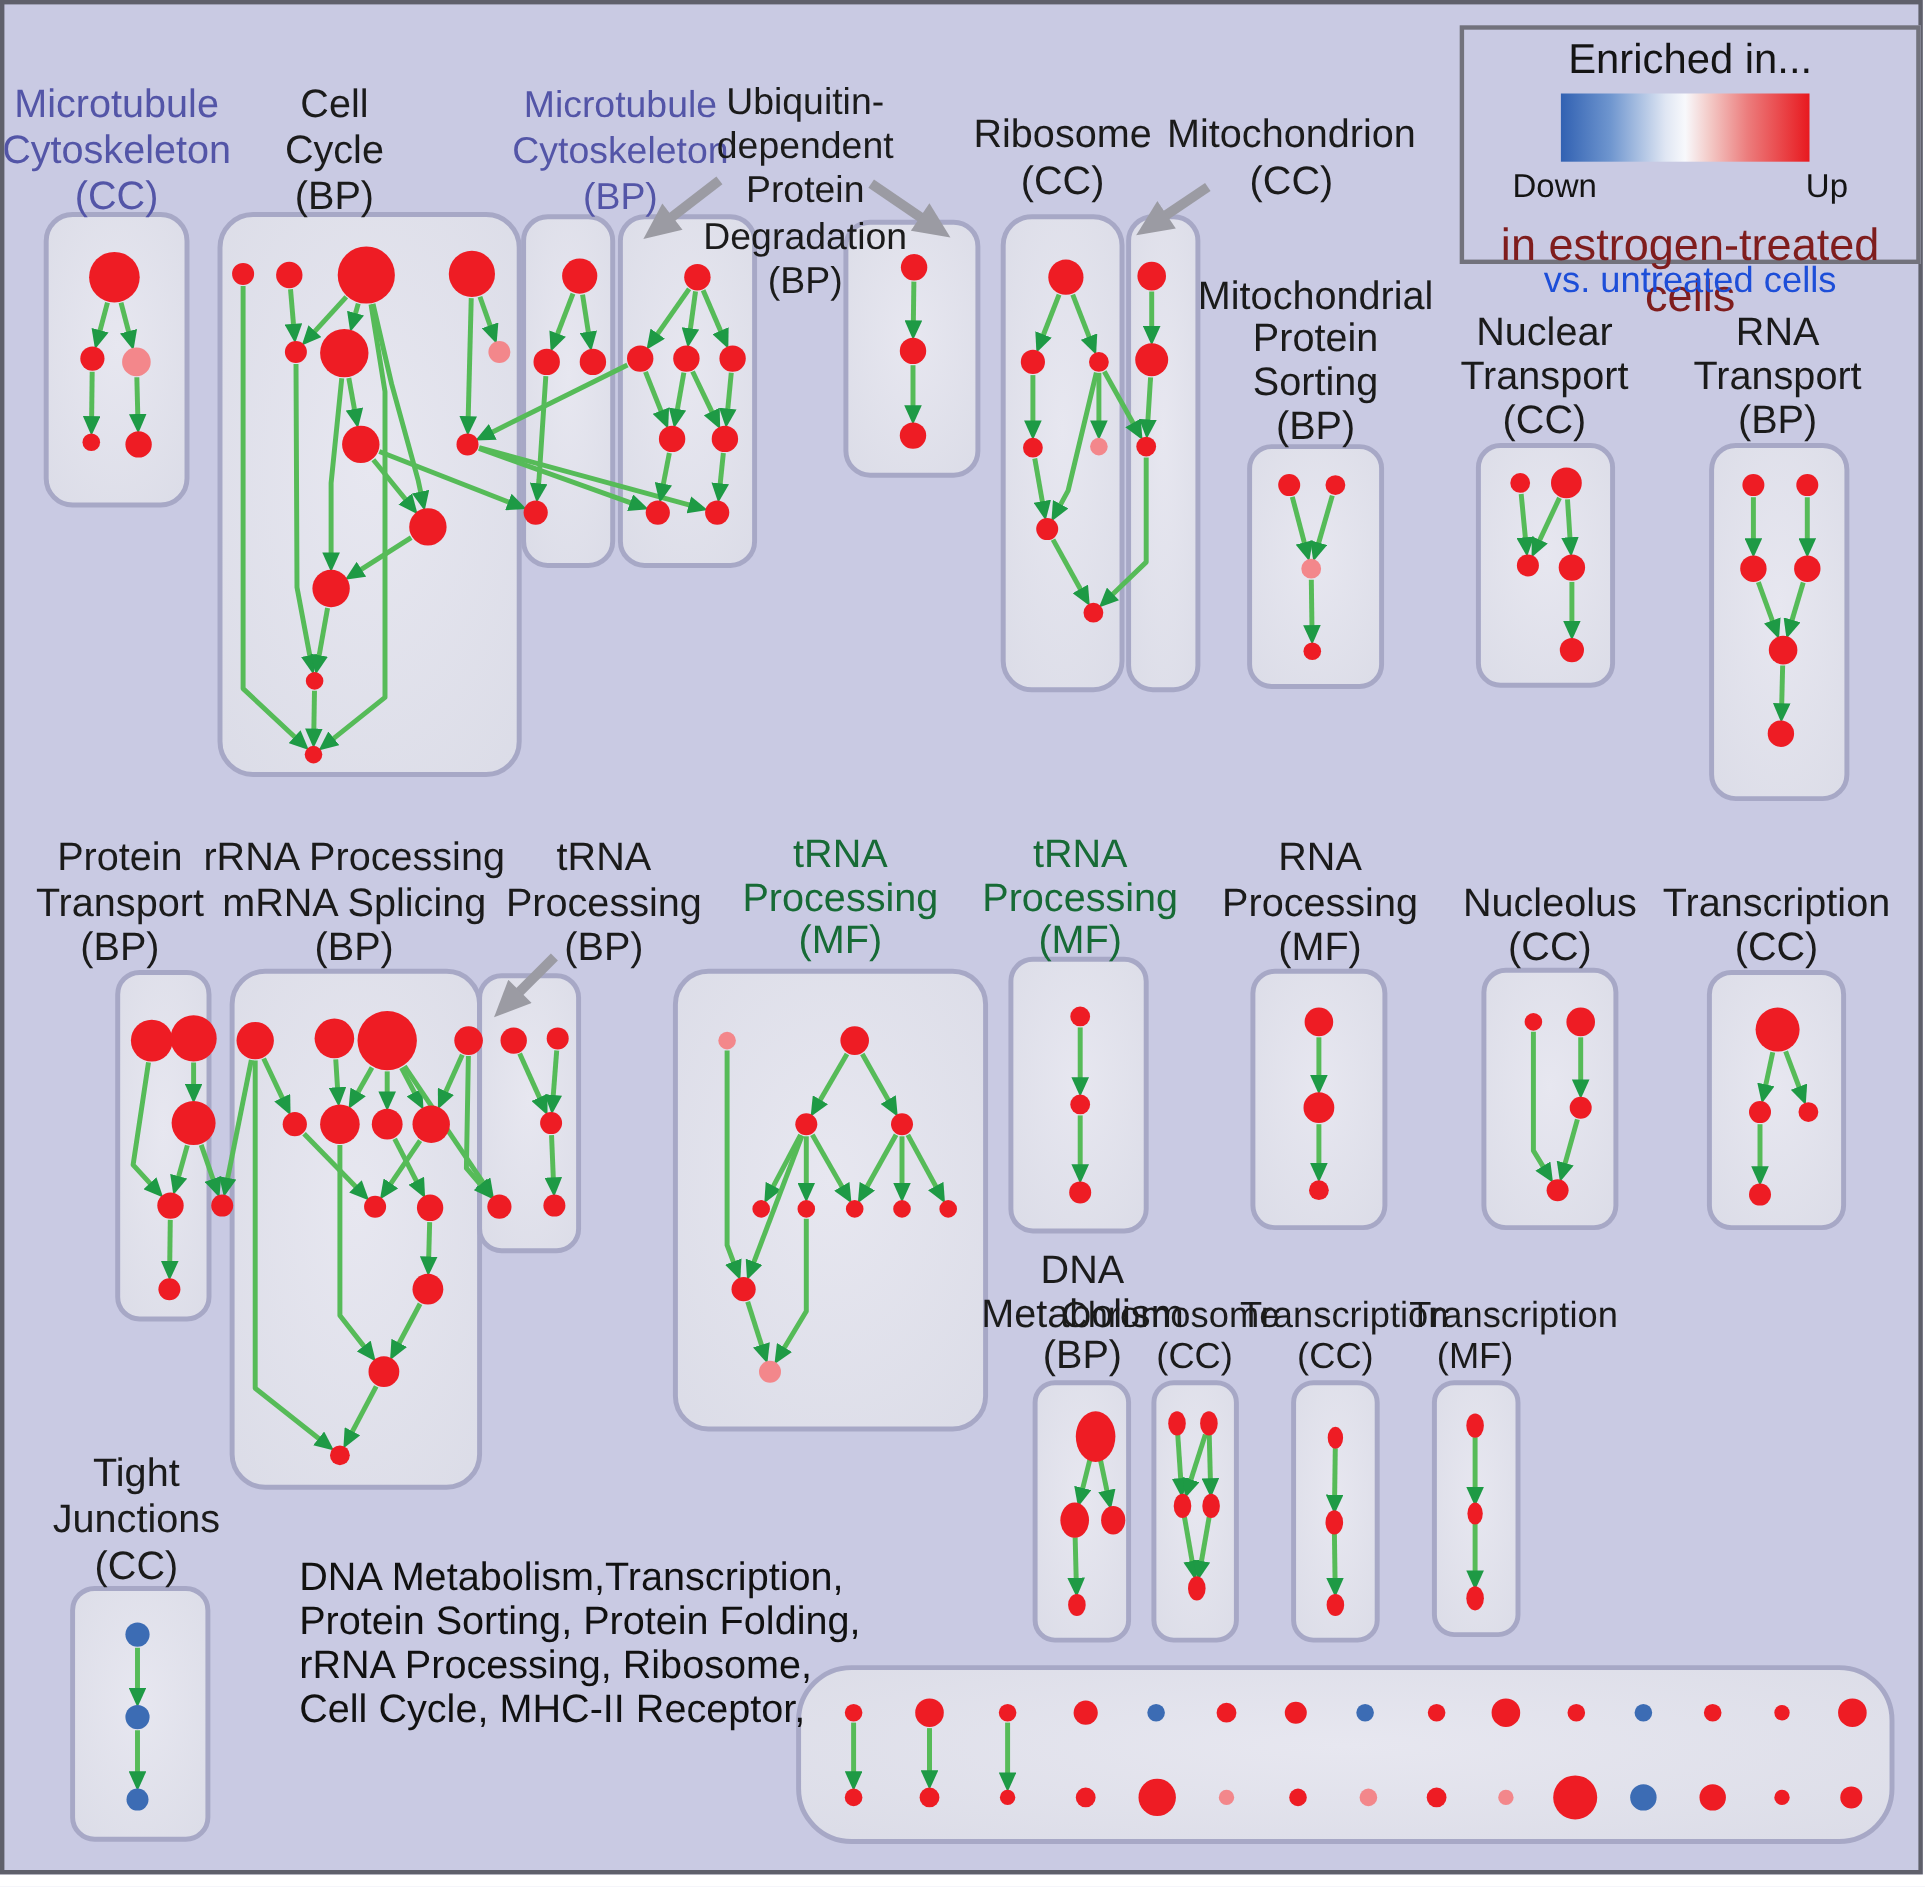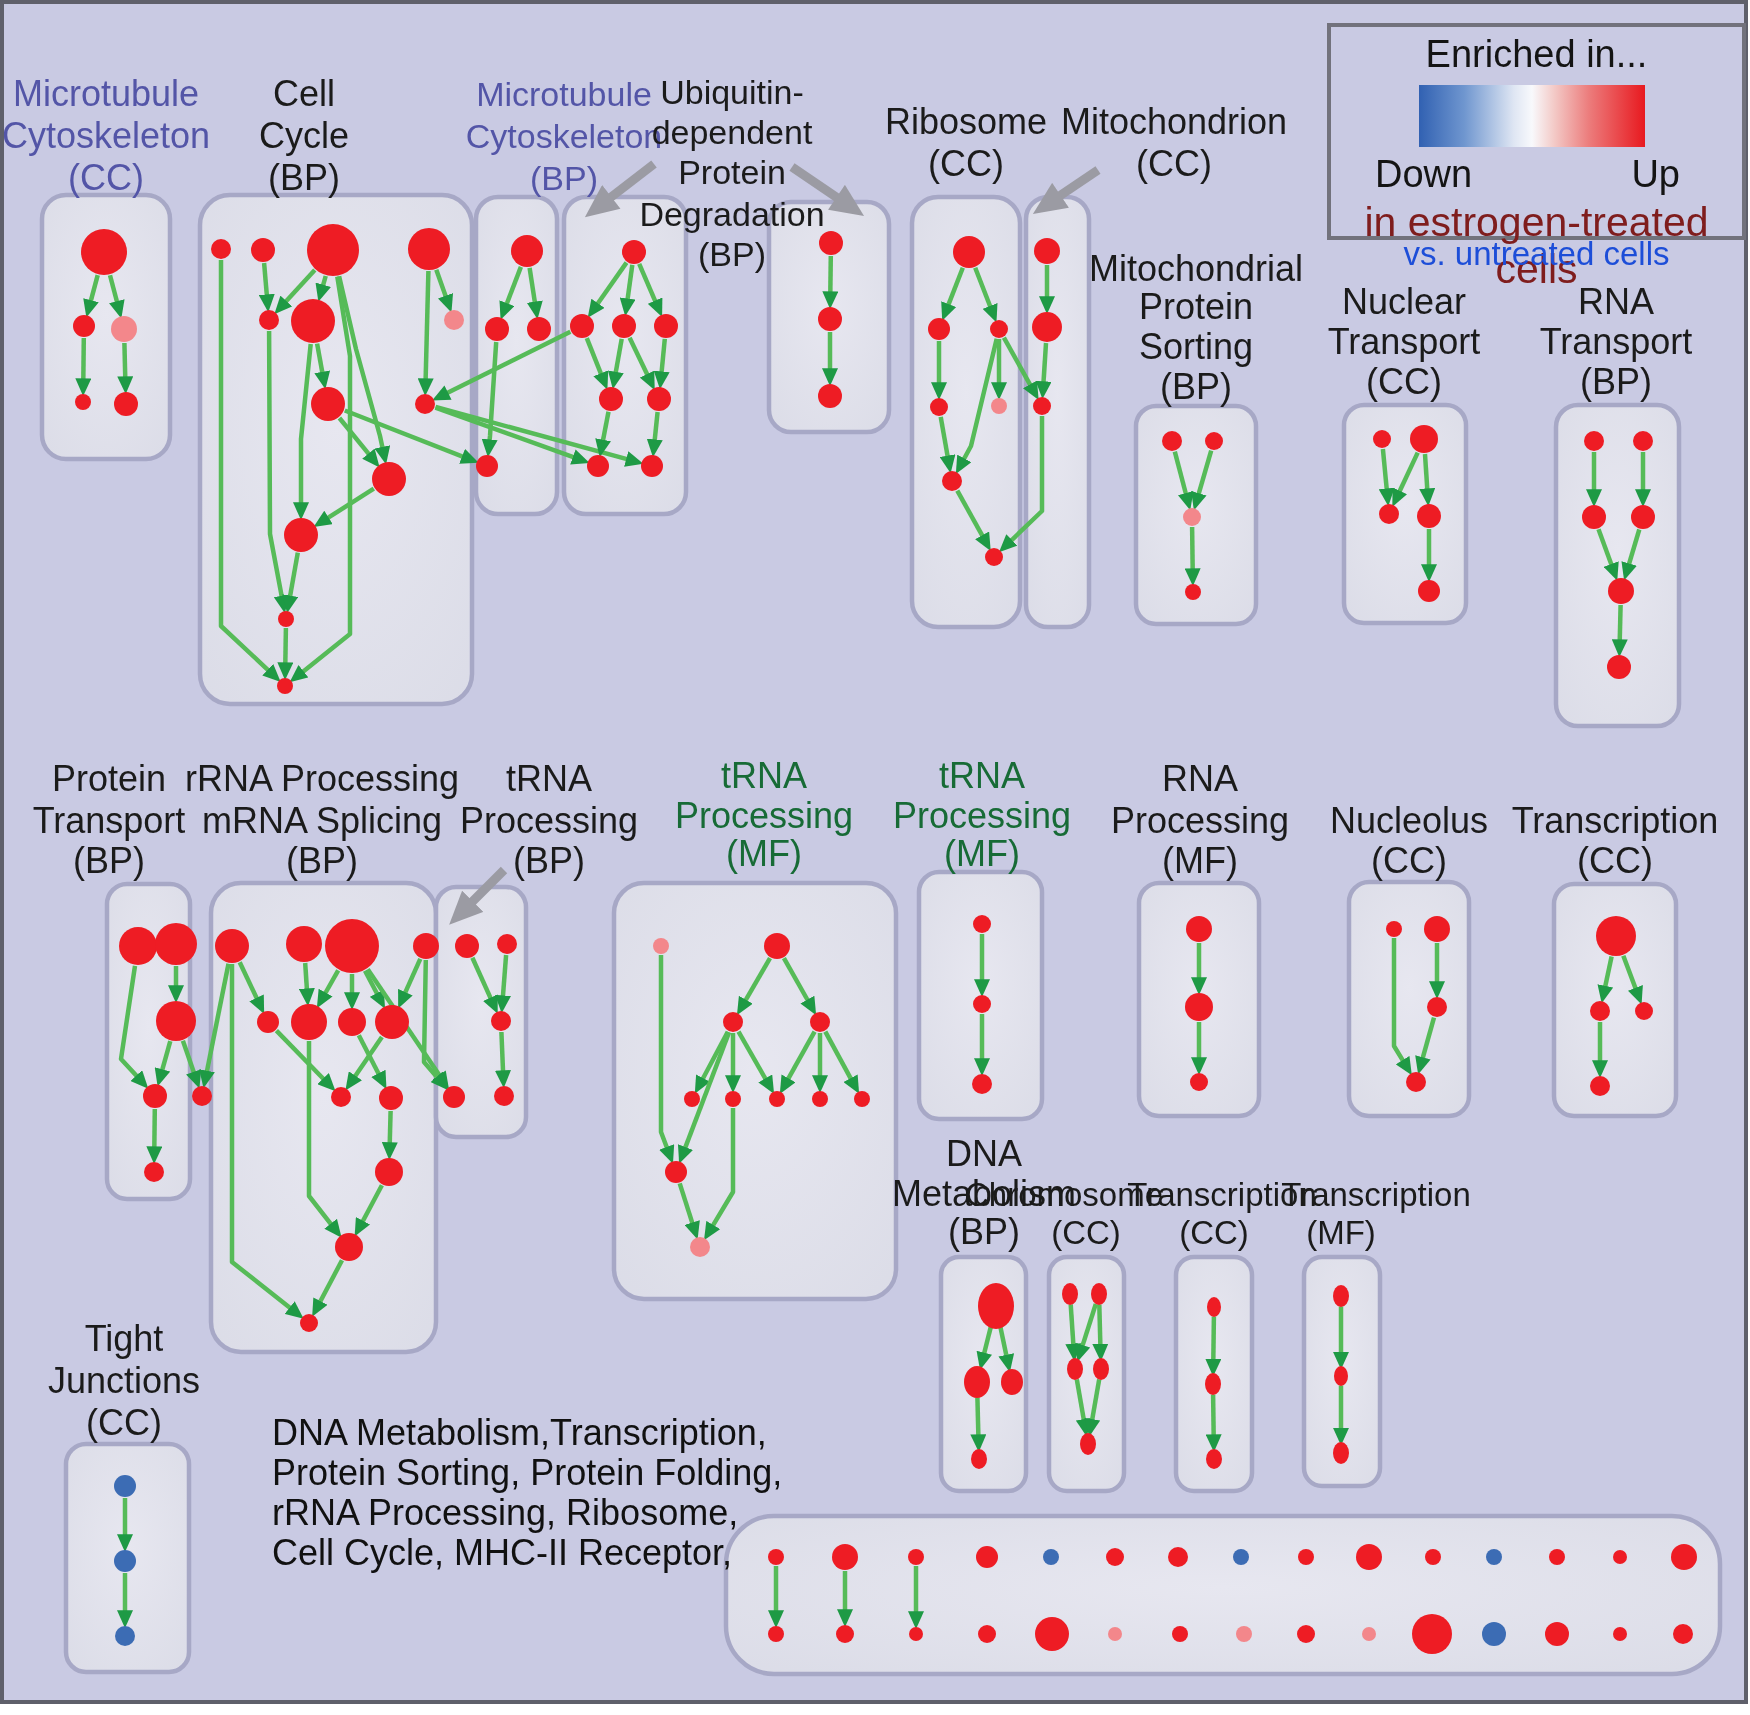--- a/index.html
+++ b/index.html
@@ -8,21 +8,21 @@
   #figure{position:absolute;left:0;top:0;width:1740px;height:1696px;background:#c9cae3;
           border:4px solid #5f606b;}
   #figsvg{position:absolute;left:0;top:0;}
   #legend{position:absolute;left:1323px;top:19px;width:419px;height:217px;
           border:4px solid #72727c;box-sizing:border-box;background:#c9cae3;}
   #legend .title{position:absolute;top:6px;left:0;width:100%;text-align:center;
           font-size:38px;color:#141414;}
   #legend .bar{position:absolute;left:88px;top:58px;width:226px;height:62px;
           background:linear-gradient(90deg,#3161b2 0%,#6f96cf 20%,#dfe6f3 42%,#f8f9fc 50%,#f3c9c6 60%,#ec7d7d 75%,#e8191f 100%);}
   #legend .duprow{position:absolute;top:126px;left:44px;right:62px;display:flex;
-          justify-content:space-between;font-size:38px;color:#141414;}
+          justify-content:space-between;font-size:30px;color:#141414;}
   #legend .sub1{position:absolute;top:172px;width:100%;text-align:center;font-size:41px;color:#7f1d1d;}
   #legend .sub2{position:absolute;top:208px;width:100%;text-align:center;font-size:33px;color:#1d4ed8;}
   #annotation{position:absolute;left:245px;top:1409px;font-size:36px;line-height:40px;
           color:#111;white-space:nowrap;margin-left:23px;}
 </style>
 </head>
 <body>
 
 <div id="wrap">
   <div id="figure">

